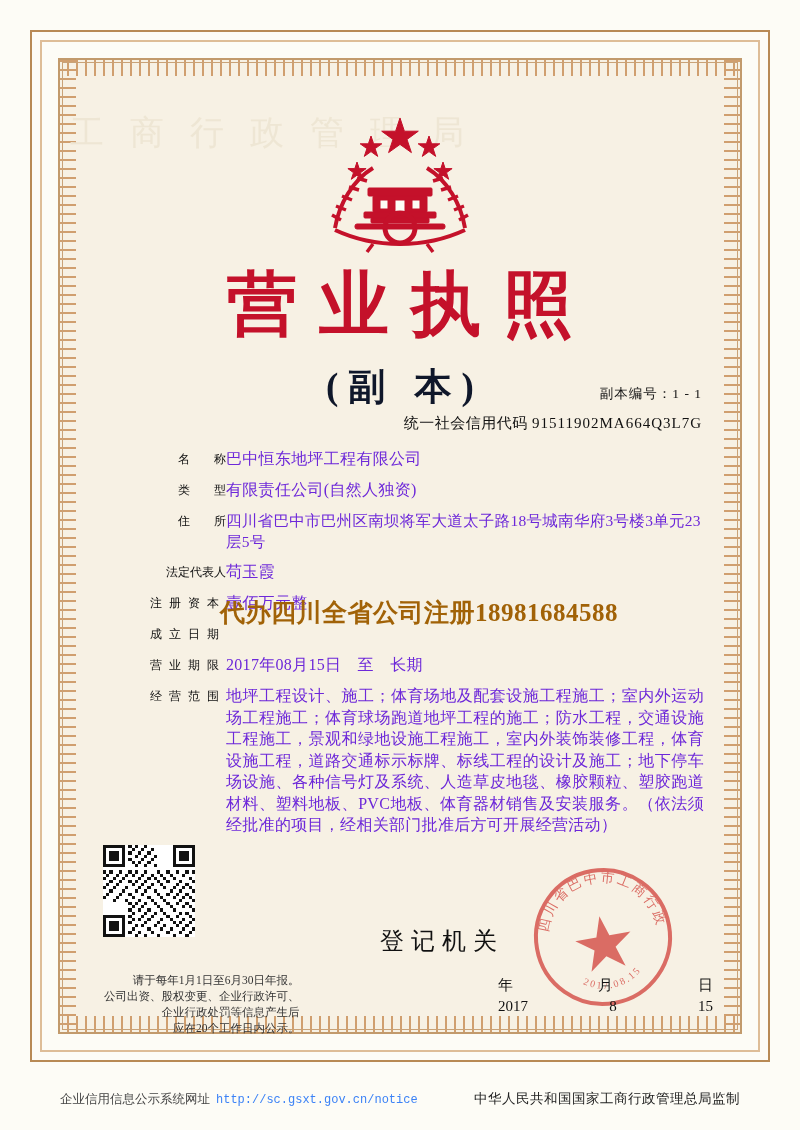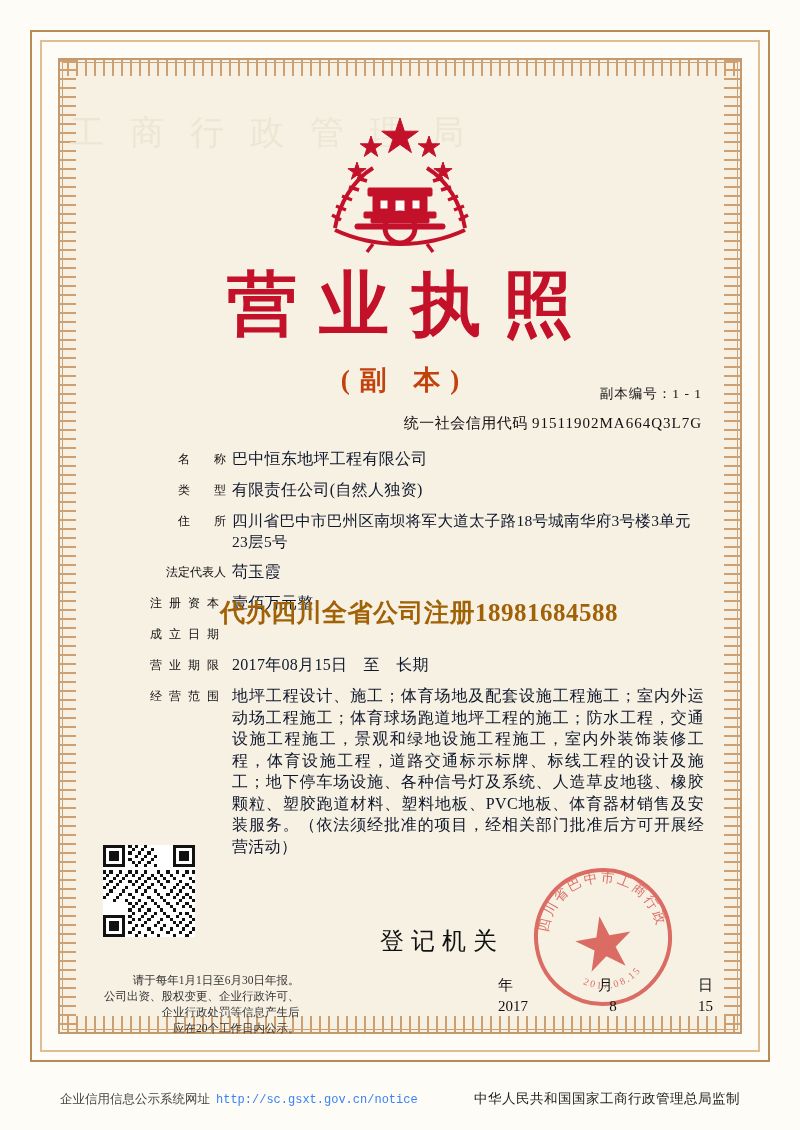--- a/index.html
+++ b/index.html
@@ -111,24 +111,24 @@
     text-indent: 22px;
     color: #c4112a;
   }
   .subtitle {
     position: absolute;
     left: 0; right: 0;
     top: 362px;
     text-align: center;
     font-family: "Liberation Serif", serif;
     font-weight: bold;
-    font-size: 27px;
+    font-size: 37px;
     letter-spacing: 10px;
     text-indent: 10px;
-    color: #c2410c;
+    color: #0f172a;
   }
 
   
   .copy-no {
     position: absolute;
     right: 98px;
     top: 385px;
     font-size: 13.5px;
     color: #111;
     font-family: "Liberation Serif", serif;
@@ -165,25 +165,24 @@
     font-family: "Liberation Serif", serif;
     font-weight: 500;
     letter-spacing: 0px;
     line-height: 22px;
     text-align: right;
   }
   .field-label.sp3 { letter-spacing: 7px; }
   .field-value {
     flex: 1;
     font-size: 16px;
-    color: #0f172a;
+    color: #6d28d9;
     font-family: "Liberation Serif", serif;
     line-height: 22px;
     letter-spacing: .3px;
-    margin-left: 6px;
   }
   .field-value.small { font-size: 15.5px; line-height: 21px; }
   .scope-value {
     font-size: 16px;
     line-height: 21.5px;
     text-align: justify;
   }
 
   
   .ad-overlay {

